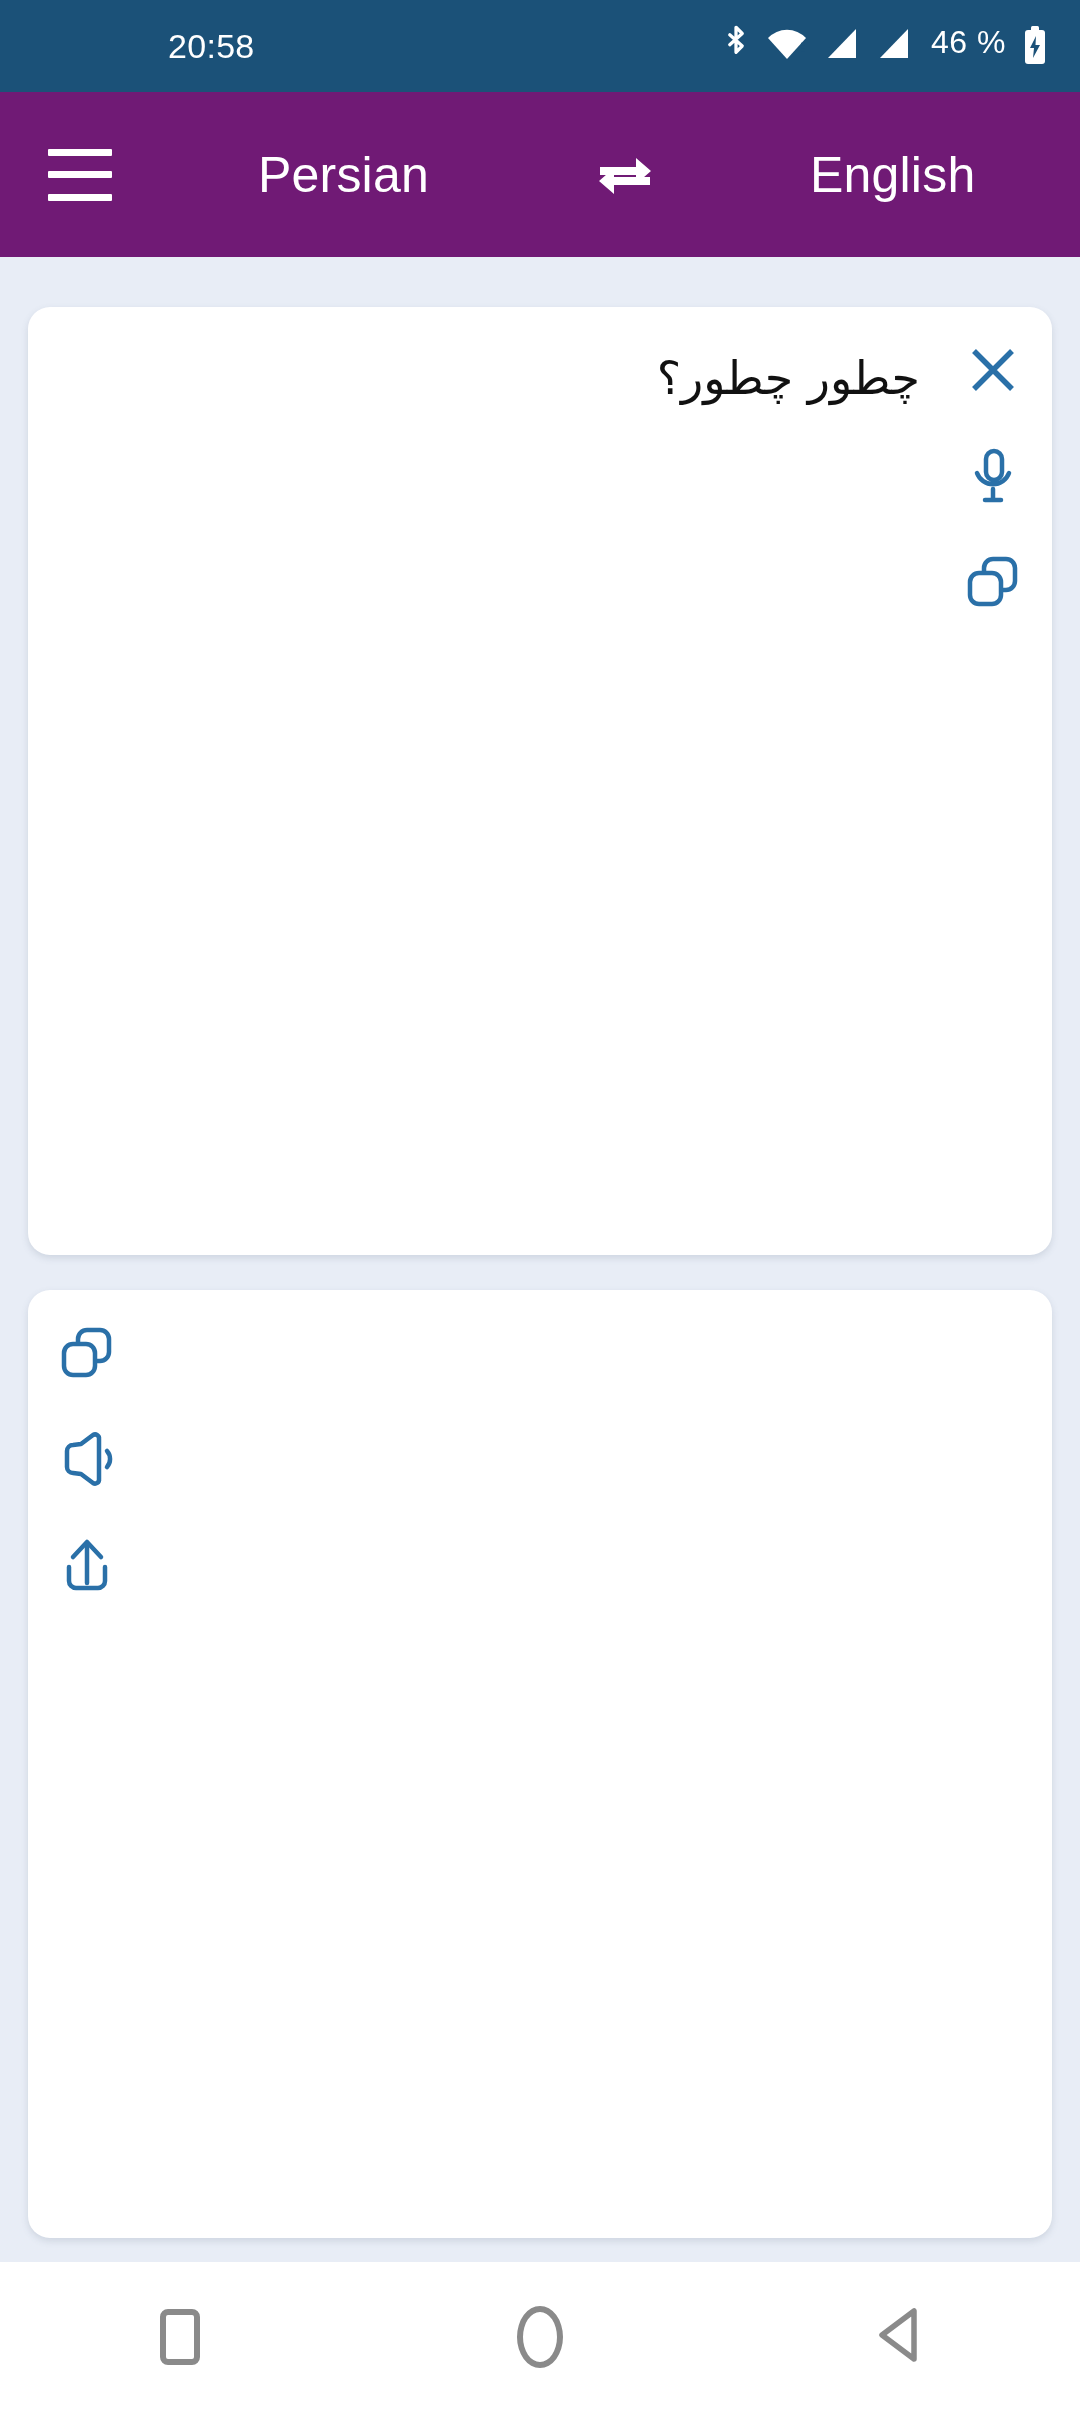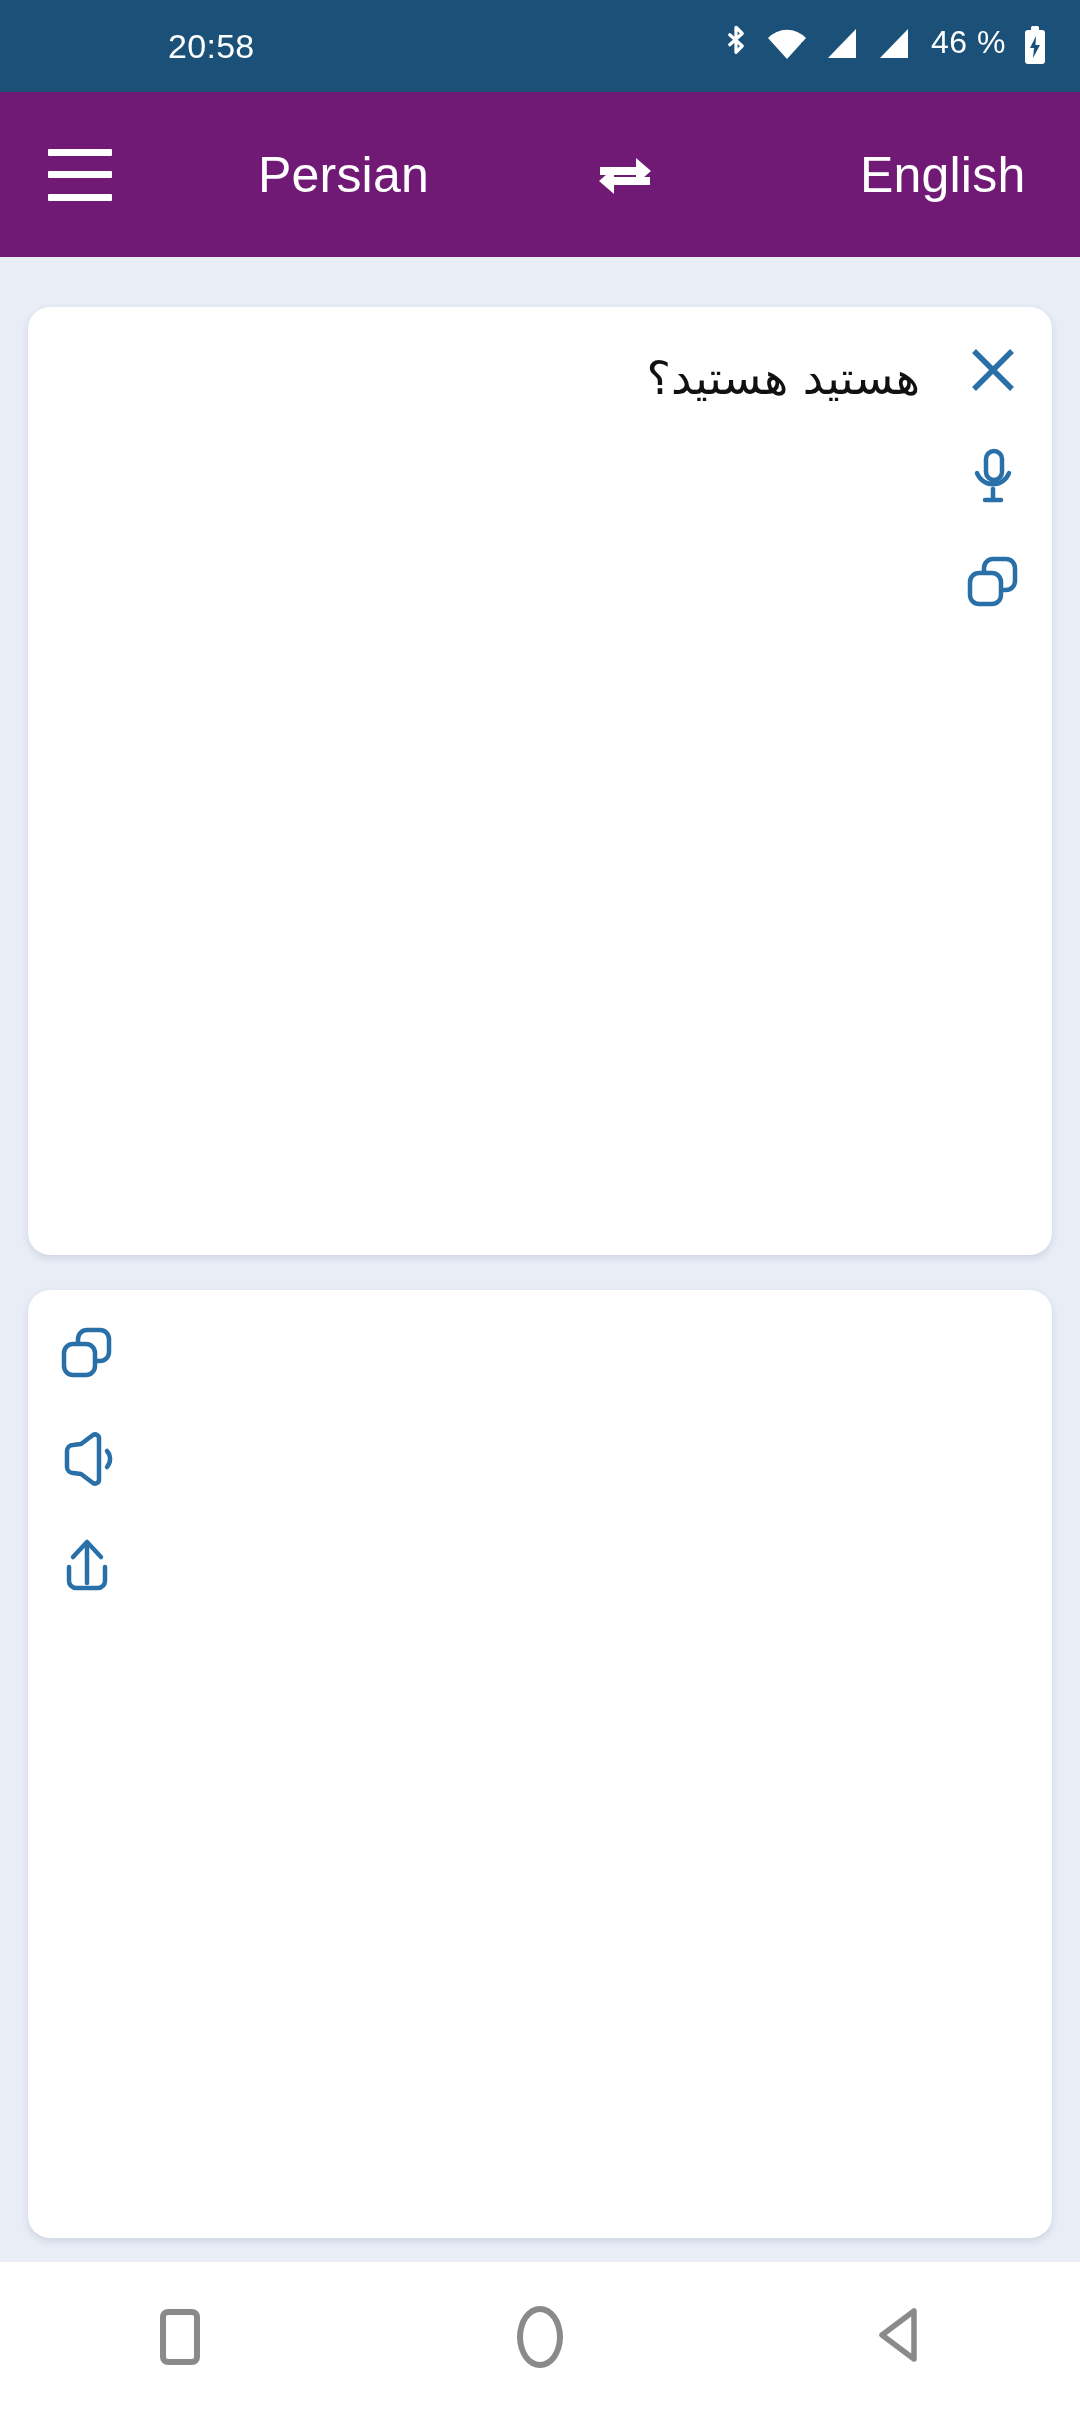--- a/index.html
+++ b/index.html
@@ -59,21 +59,21 @@
     color:#ffffff; font-size:50px; font-weight:400; letter-spacing:.2px;
   }
   #swap-button {
     position:absolute; left:590px; top:50%;
     transform:translateY(-50%);
     width:70px; height:60px;
     display:flex; align-items:center; justify-content:center;
     cursor:pointer;
   }
   #lang-target {
-    position:absolute; left:860px; top:50%;
+    position:absolute; left:810px; top:50%;
     transform:translateY(-50%);
     color:#ffffff; font-size:50px; font-weight:400; letter-spacing:.2px;
   }
 
   
   #content {
     flex:1 1 auto;
     background:#E8EDF6;
     padding:50px 28px 0 28px;
     display:flex; flex-direction:column;
@@ -212,21 +212,21 @@
     </div>
 
     <div id="lang-target">English</div>
 
   </div>
 
   <div id="content">
 
     <div class="card" id="source-card">
       <div class="card-text-wrap">
-        <div id="source-text">هستید هستید؟</div>
+        <div id="source-text">چطور چطور؟</div>
       </div>
       <div class="card-actions">
 
         <div class="icon-btn">
           <span>
             <svg width="58" height="58" viewBox="0 0 58 58">
               <path d="M10 10 L48 48 M48 10 L10 48" fill="none" stroke="#2A70A8" stroke-width="5.5" stroke-linecap="butt"></path>
             </svg>
           </span>
         </div>

